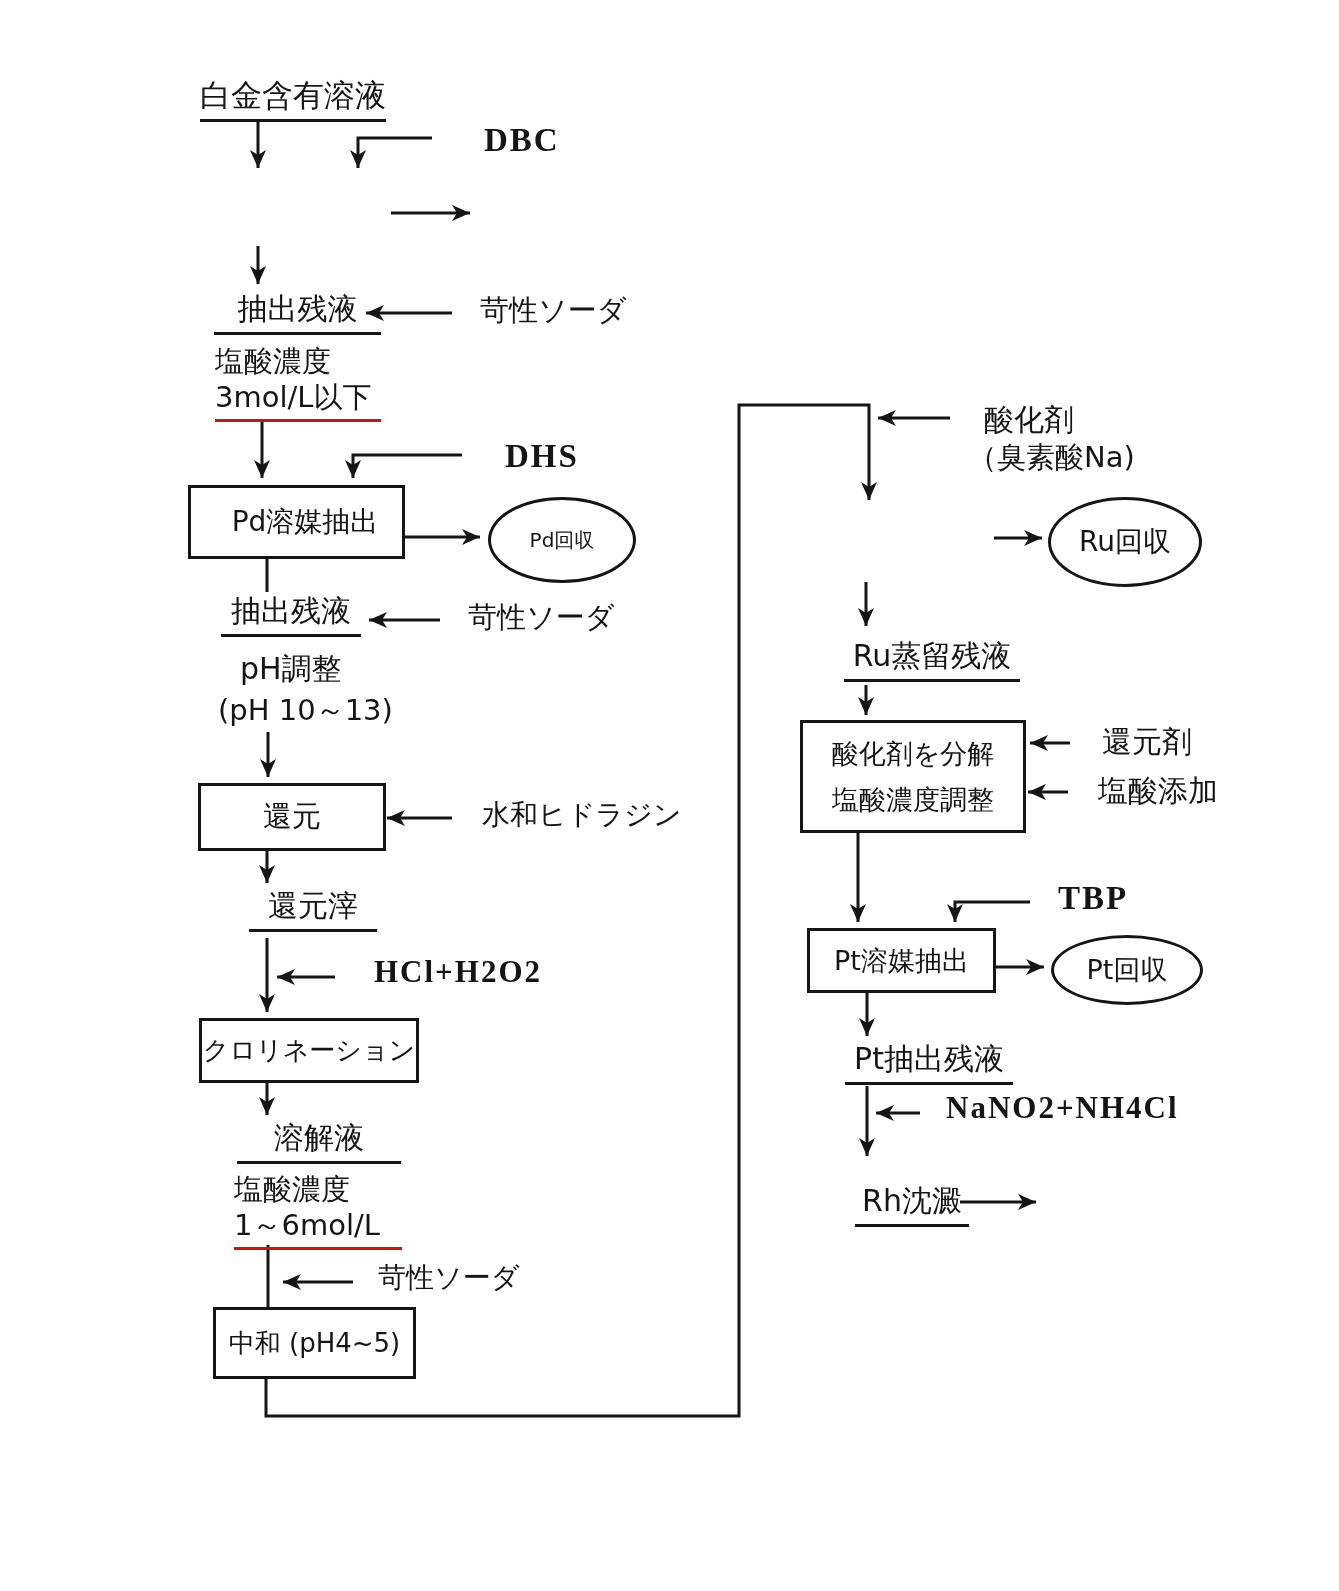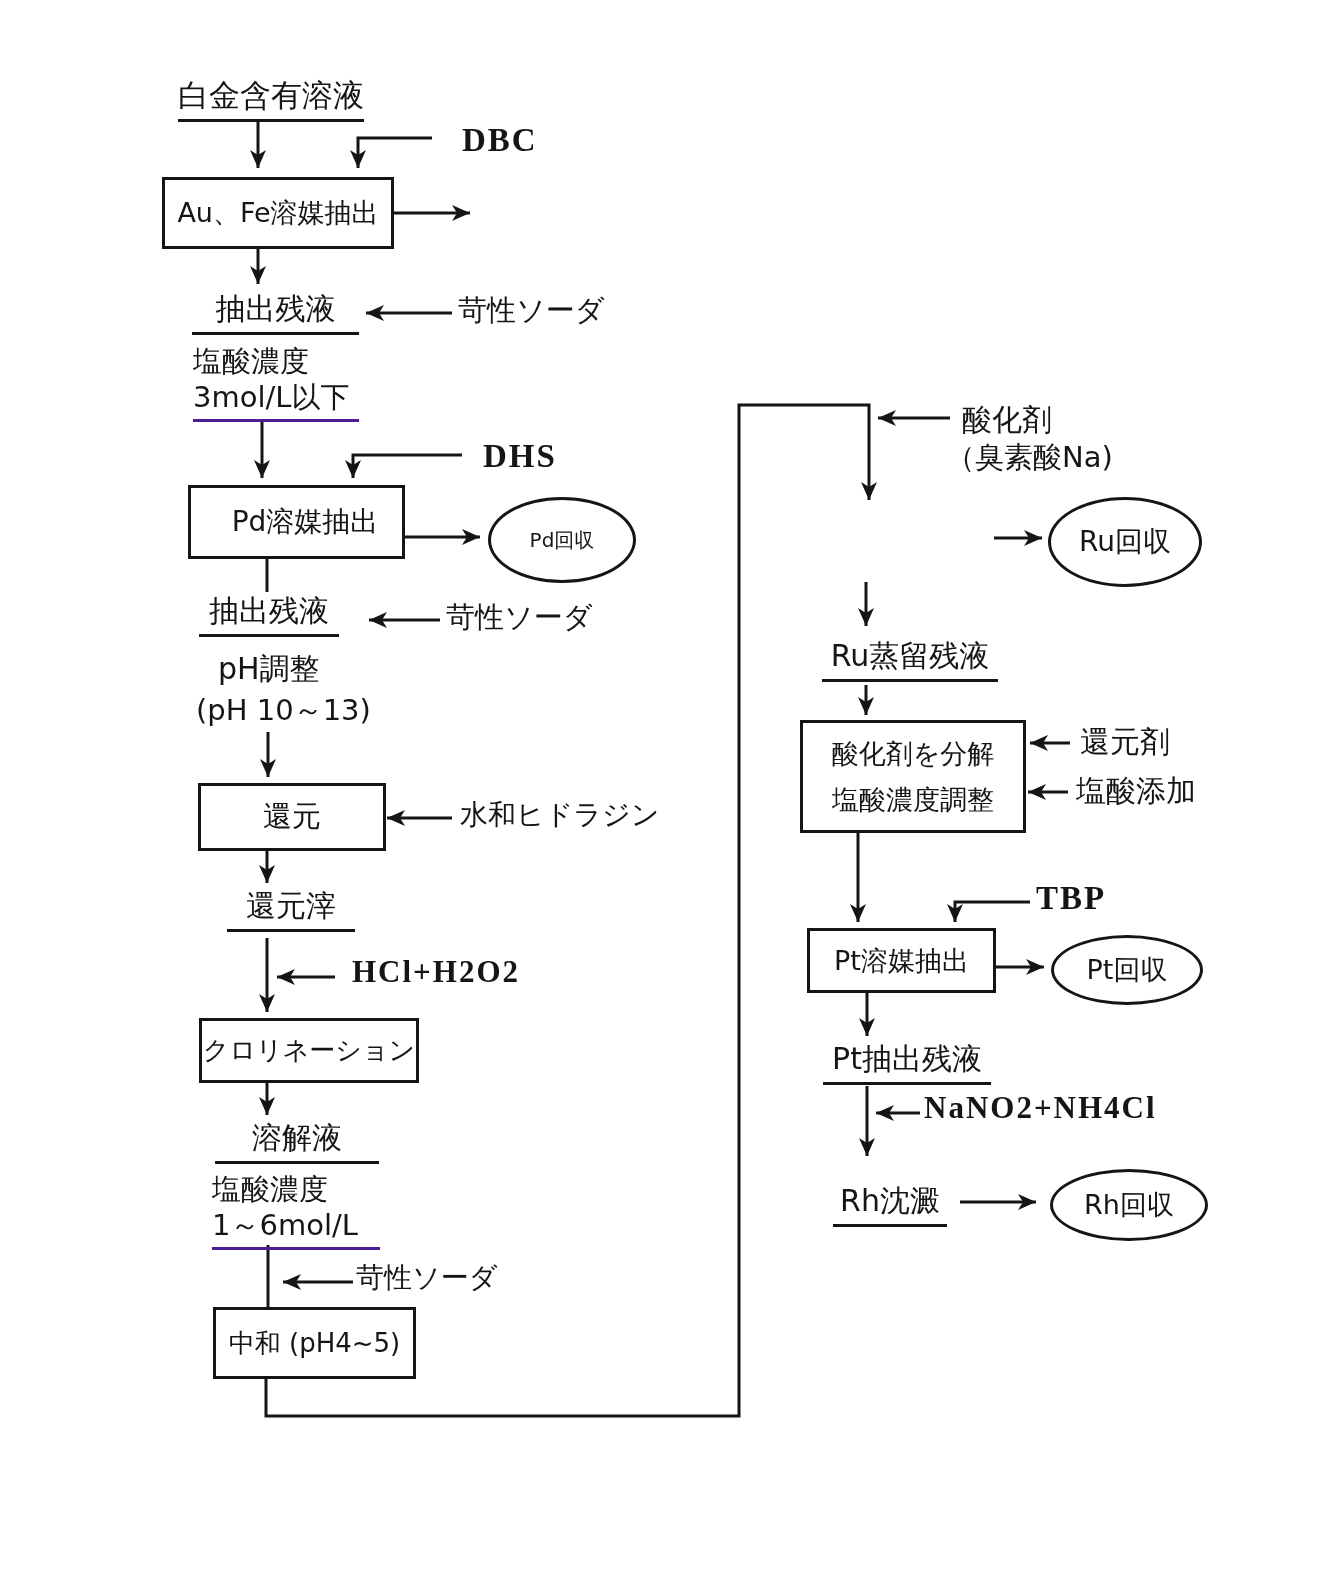--- a/index.html
+++ b/index.html
@@ -1,23 +1,23 @@
 <!DOCTYPE html>
 <html><head>
 <meta charset="utf-8">
 <style>
   html,body{margin:0;padding:0;background:#ffffff;}
   #canvas{
     position:relative;width:1339px;height:1591px;background:#ffffff;
     font-family:"DejaVu Sans",sans-serif;color:#151515;overflow:hidden;
   }
   #wires{position:absolute;left:0;top:0;width:1339px;height:1591px;}
-  .lbl{position:absolute;white-space:nowrap;line-height:1.15;color:#151515;}
+  .lbl{position:absolute;white-space:nowrap;line-height:1.15;color:#151515;margin-left:22px;}
   .u{border-bottom:3px solid #151515;padding-bottom:5px;text-align:center;}
-  .blk{border-bottom:3px solid #4c1d95;padding-bottom:4px;text-align:left;}
+  .blk{border-bottom:3px solid #b91c1c;padding-bottom:4px;text-align:left;}
   .blk div{line-height:36px;}
   .box{
     position:absolute;border:3px solid #151515;background:#ffffff;
     display:flex;align-items:center;justify-content:center;
     text-align:center;white-space:nowrap;
   }
   .ell{
     position:absolute;border:3px solid #151515;background:#ffffff;border-radius:50%;
     display:flex;align-items:center;justify-content:center;white-space:nowrap;
   }
@@ -67,21 +67,20 @@
       <path d="M867,1086 L867,1156" marker-end="url(#ah)"></path>
       <path d="M920,1113 L876,1113" marker-end="url(#ah)"></path>
       <path d="M960,1202 L1036,1202" marker-end="url(#ah)"></path>
     </g>
   </svg>
 
   <div class="lbl u" style="left:178px;top:78px;width:186px;font-size:31px;">白金含有溶液</div>
 
   <div class="lbl latin" style="left:462px;top:122px;font-size:33px;">DBC</div>
 
-  <div class="box" style="left:162px;top:177px;width:226px;height:66px;font-size:27px;">Au、Fe溶媒抽出</div>
 
 
   <div class="lbl u" style="left:192px;top:292px;width:167px;font-size:30px;">抽出残液</div>
 
   <div class="lbl" style="left:458px;top:294px;font-size:29px;">苛性ソーダ</div>
 
   <div class="lbl blk" style="left:193px;top:343px;width:166px;font-size:29px;">
     <div>塩酸濃度</div>
     <div>3mol/L以下</div>
   </div>
@@ -141,15 +140,14 @@
   <div class="box" style="left:807px;top:928px;width:183px;height:59px;font-size:27px;">Pt溶媒抽出</div>
 
   <div class="ell" style="left:1051px;top:935px;width:146px;height:64px;font-size:27px;">Pt回収</div>
 
   <div class="lbl u" style="left:823px;top:1042px;width:168px;font-size:30px;">Pt抽出残液</div>
 
   <div class="lbl latin" style="left:924px;top:1090px;font-size:31px;text-align:center;">NaNO2+NH4Cl</div>
 
   <div class="lbl u" style="left:833px;top:1184px;width:114px;font-size:30px;">Rh沈澱</div>
 
-  <div class="ell" style="left:1050px;top:1169px;width:152px;height:66px;font-size:27px;">Rh回収</div>
 
 </div>
 
 </body></html>

